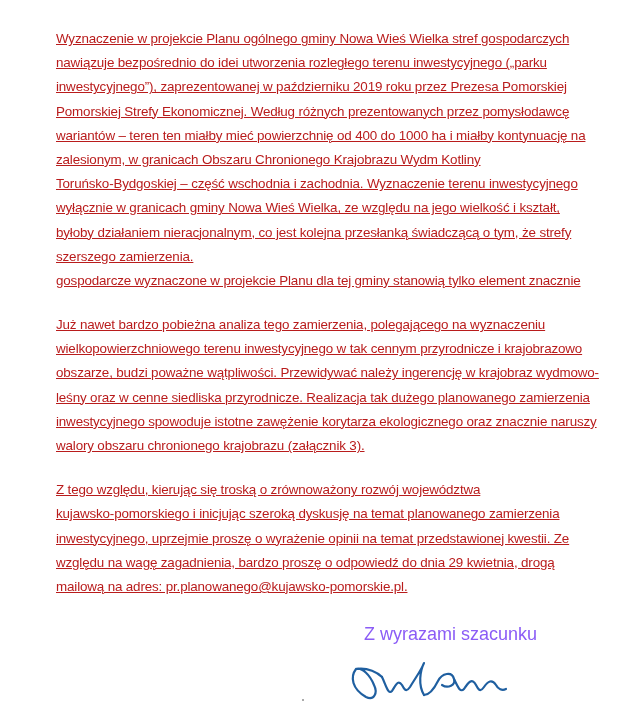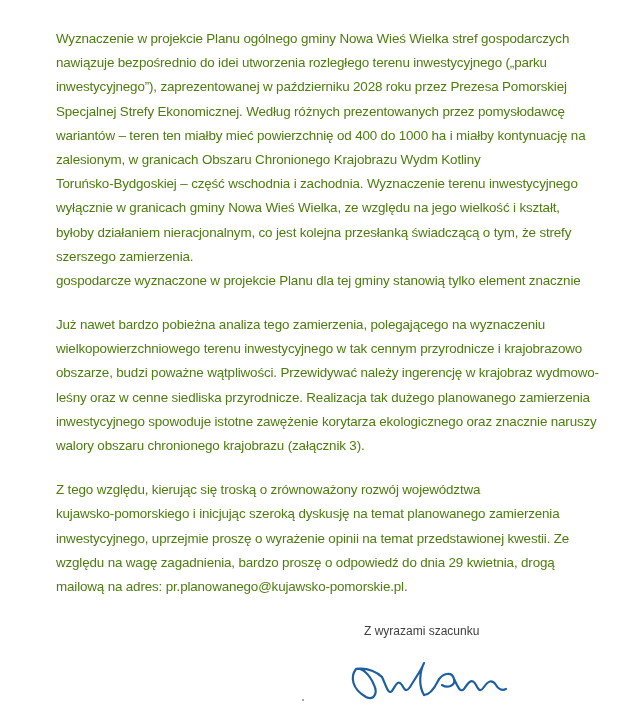--- a/index.html
+++ b/index.html
@@ -1,39 +1,39 @@
 <!DOCTYPE html>
 <html><head>
 <meta charset="utf-8">
 <style>
   html, body { margin: 0; padding: 0; background: #ffffff; }
   body { width: 640px; height: 725px; position: relative; overflow: hidden; }
   .page {
     position: absolute; left: 56px; top: 27px; width: 560px;
     font-family: "Liberation Sans", sans-serif;
-    font-size: 13.4px; color: #4d7c0f; letter-spacing: -0.15px;
+    font-size: 13.4px; color: #b91c1c; letter-spacing: -0.15px; text-decoration: underline;
   }
   .para { margin: 0 0 20px 0; }
   .line { display: block; height: 24.2px; line-height: 24.2px; white-space: nowrap; }
   .closing {
     position: absolute; left: 364px; top: 624px;
-    font-family: "Liberation Sans", sans-serif; font-size: 12px; color: #404040;
+    font-family: "Liberation Sans", sans-serif; font-size: 18px; color: #8b5cf6;
   }
   .signature { position: absolute; left: 348px; top: 655px; width: 185px; height: 50px; }
   .dot { position: absolute; left: 302px; top: 699px; width: 2px; height: 2px; background: #aaa; }
 </style>
 </head>
 <body>
 
 <div class="page">
   <div class="para">
     <span class="line">Wyznaczenie w projekcie Planu ogólnego gminy Nowa Wieś Wielka stref gospodarczych</span>
     <span class="line">nawiązuje bezpośrednio do idei utworzenia rozległego terenu inwestycyjnego („parku</span>
-    <span class="line">inwestycyjnego”), zaprezentowanej w październiku 2028 roku przez Prezesa Pomorskiej</span>
-    <span class="line">Specjalnej Strefy Ekonomicznej. Według różnych prezentowanych przez pomysłodawcę</span>
+    <span class="line">inwestycyjnego”), zaprezentowanej w październiku 2019 roku przez Prezesa Pomorskiej</span>
+    <span class="line">Pomorskiej Strefy Ekonomicznej. Według różnych prezentowanych przez pomysłodawcę</span>
     <span class="line">wariantów – teren ten miałby mieć powierzchnię od 400 do 1000 ha i miałby kontynuację na</span>
     <span class="line">zalesionym, w granicach Obszaru Chronionego Krajobrazu Wydm Kotliny</span>
     <span class="line">Toruńsko-Bydgoskiej – część wschodnia i zachodnia. Wyznaczenie terenu inwestycyjnego</span>
     <span class="line">wyłącznie w granicach gminy Nowa Wieś Wielka, ze względu na jego wielkość i kształt,</span>
     <span class="line">byłoby działaniem nieracjonalnym, co jest kolejna przesłanką świadczącą o tym, że strefy</span>
     <span class="line">szerszego zamierzenia.</span>
     <span class="line">gospodarcze wyznaczone w projekcie Planu dla tej gminy stanowią tylko element znacznie</span>
   </div>
   <div class="para">
     <span class="line">Już nawet bardzo pobieżna analiza tego zamierzenia, polegającego na wyznaczeniu</span>

